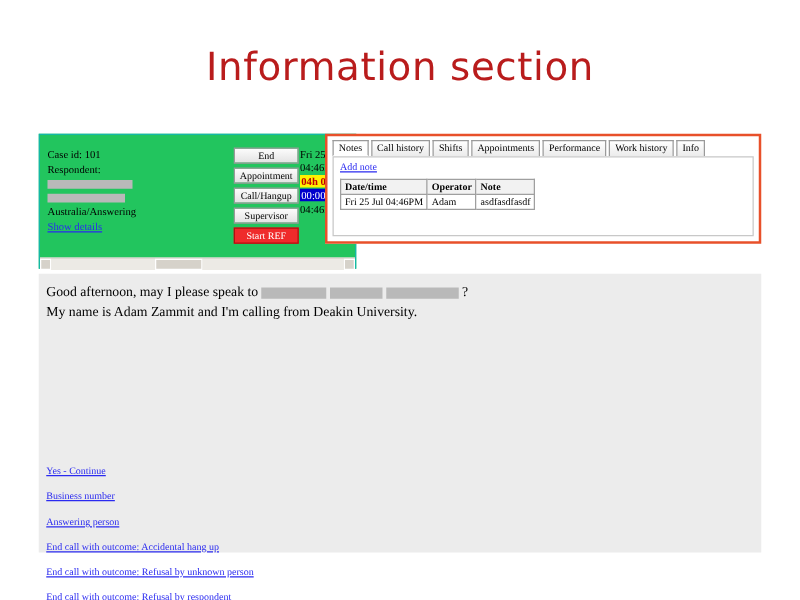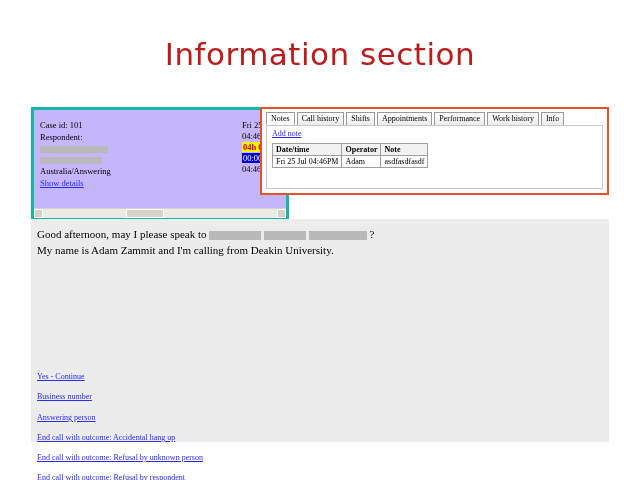--- a/index.html
+++ b/index.html
@@ -36,22 +36,22 @@
     background: #ffffff;
   }
 
   
   .call-panel {
     position: absolute;
     left: 0;
     top: 0;
     width: 252px;
     height: 106px;
-    background: #c4b5fd;
-    border: 3px solid #14b8a6;
+    background: #22c55e;
+    border: 1px solid #14b8a6;
   }
   .call-info {
     position: absolute;
     left: 6px;
     top: 10px;
     font-size: 8.5px;
     color: #000000;
     line-height: 11.5px;
   }
   .redact {
@@ -262,20 +262,27 @@
   <div class="call-panel">
     <div class="call-info">
       <div>Case id: 101</div>
       <div>Respondent:</div>
       <div><span class="redact r1"></span></div>
       <div><span class="redact r2"></span></div>
       <div>Australia/Answering</div>
       <div class="link-sm">Show details</div>
     </div>
 
+    <div class="btn-col">
+      <button class="btn">End</button>
+      <button class="btn">Appointment</button>
+      <button class="btn">Call/Hangup</button>
+      <button class="btn">Supervisor</button>
+      <button class="btn red">Start REF</button>
+    </div>
 
     <div class="time-col">
       <div>Fri 25 Jul</div>
       <div>04:46PM</div>
       <div><span class="time-hl">04h 00</span></div>
       <div><span class="time-hl2">00:00</span></div>
       <div>04:46PM</div>
     </div>
 
     <div class="hscroll">

